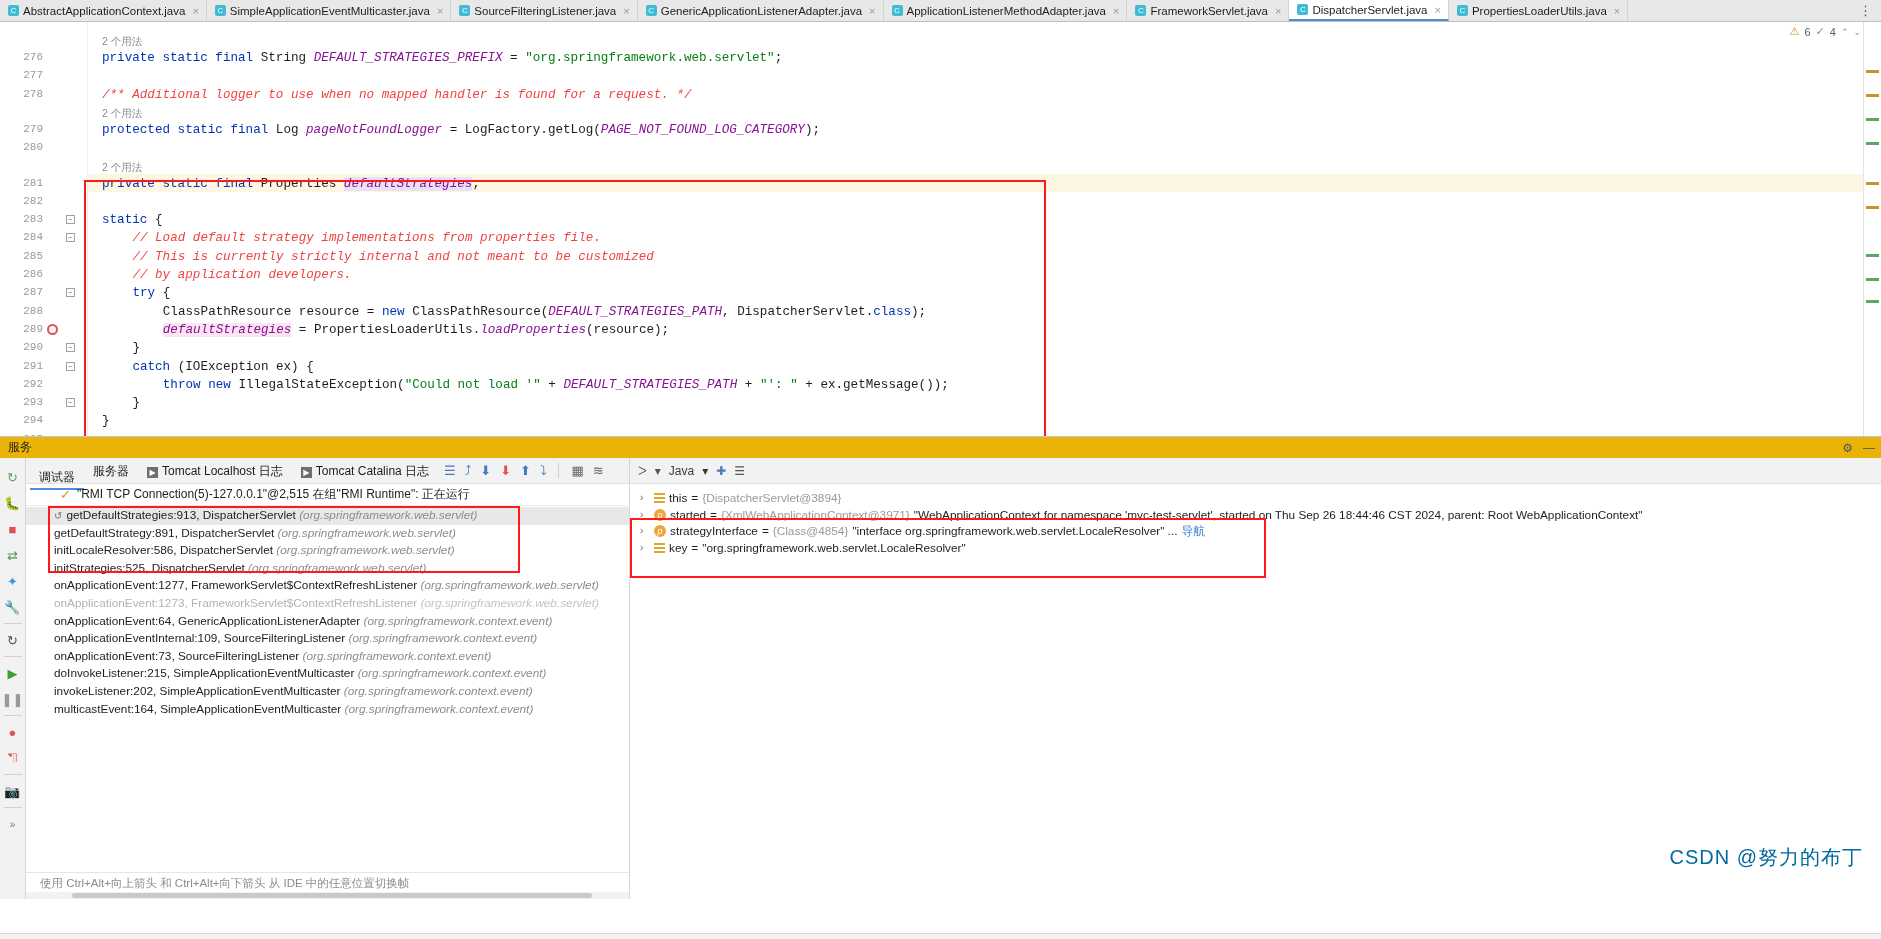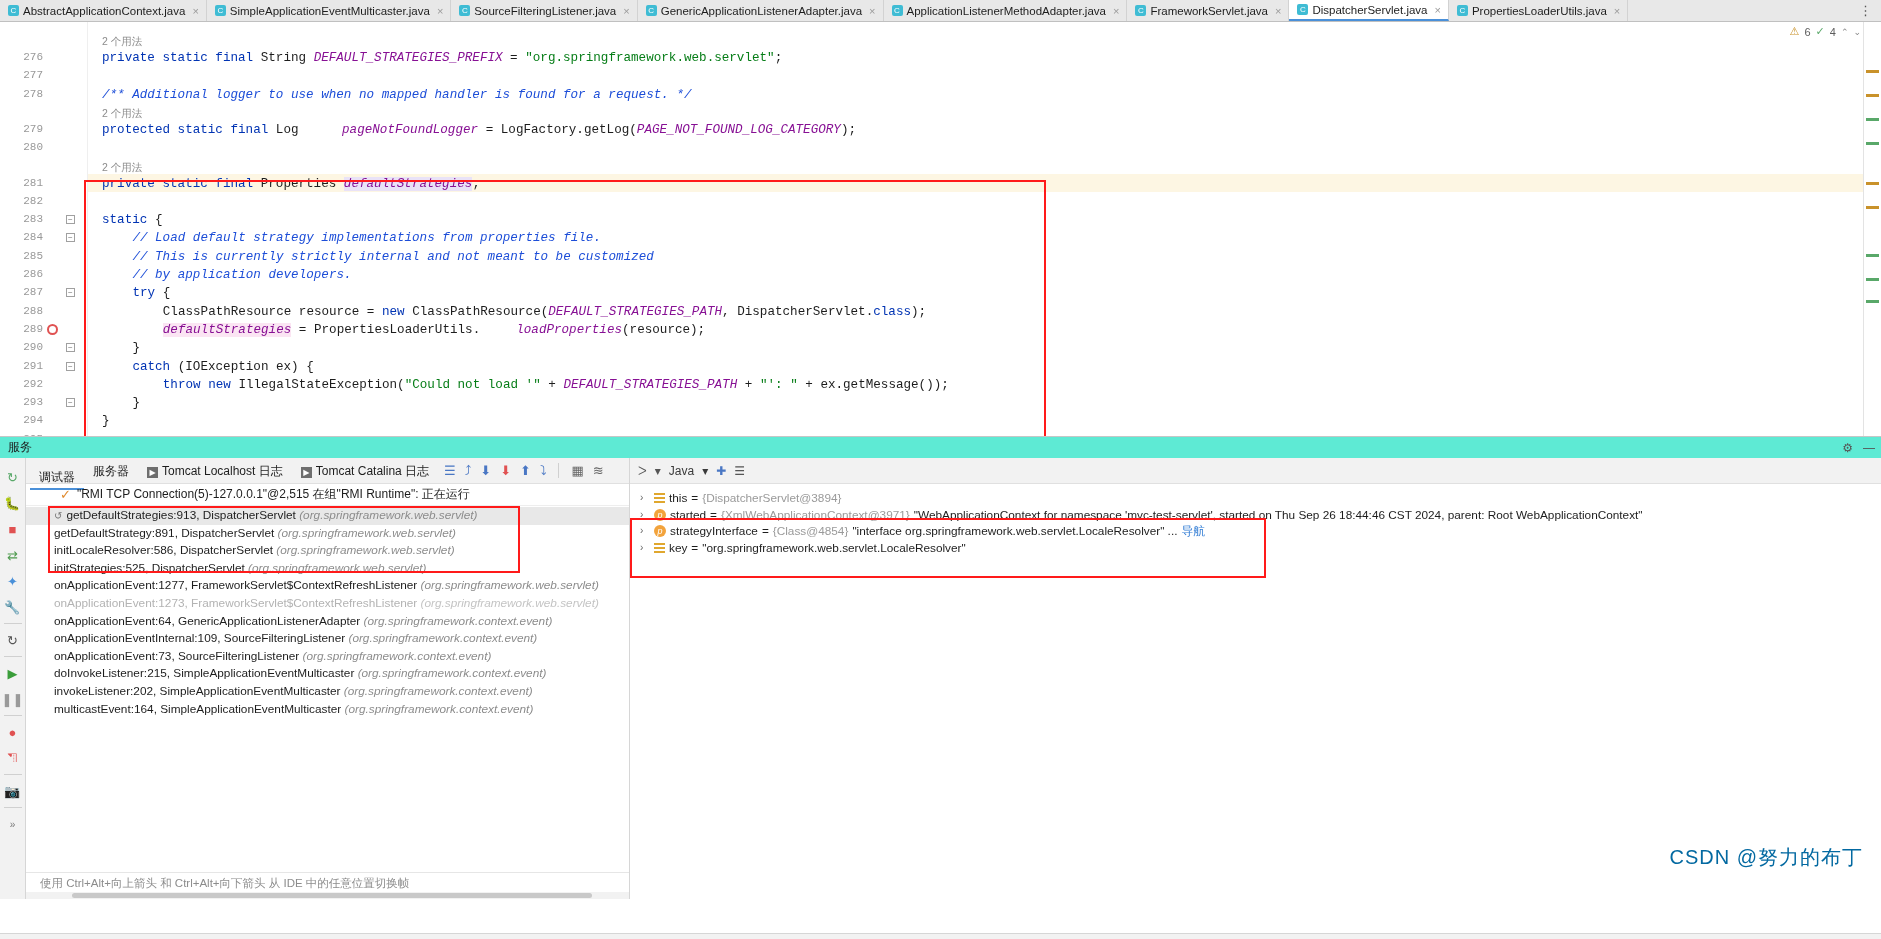--- a/index.html
+++ b/index.html
@@ -30,41 +30,41 @@
                   border:1px solid #a0a0a0; color:#777; font-size:8px; line-height:7px;
                   text-align:center; background:#fff; }
   .gutter .bp { position:absolute; left:47px; width:11px; height:11px;
                 border:2px solid #e05252; border-radius:50%; background:transparent; }
   .code { position:relative; flex:1 1 auto; font-family:"Liberation Mono", monospace;
           font-size:12.6px; line-height:18.3px; white-space:pre; overflow:hidden; }
   .code .row { position:absolute; left:14px; white-space:pre; }
   .usage { color:#8c8c8c; font-size:10.5px; font-family:"Liberation Sans",sans-serif; }
   .kw   { color:#0033b3; }
   .str  { color:#067d17; }
-  .cmt  { color:#1d4ed8; font-style:italic; }
-  .fld  { color:#871094; font-style:italic;margin-left:36px; }
+  .cmt  { color:#ef4444; font-style:italic; }
+  .fld  { color:#871094; font-style:italic; }
   .cst  { color:#871094; font-style:italic; }
   .sfld { color:#871094; font-style:italic; background:#fbe5f3; }
   .sfl2 { color:#871094; font-style:italic; background:#e9e2f7; }
   .pln  { color:#1d1d1d; }
   .hl-line { position:absolute; left:0; right:0; height:18px; background:#fdf6e3; }
   .redbox-editor { position:absolute; border:2px solid #ff1a1a; pointer-events:none; }
 
   
   .rightcol { position:absolute; top:0; right:0; width:18px; height:100%;
               background:#fff; border-left:1px solid #e3e3e3;}
   .mark { position:absolute; right:2px; width:13px; height:3px; }
   .inspect { position:absolute; top:3px; right:20px; display:flex; align-items:center;
              gap:5px; font-size:11px; color:#5c5c5c; }
   .inspect .w { color:#c9922a; }
   .inspect .g { color:#59a869; }
   .inspect .chev { color:#888; font-size:9px; }
 
   
-  .services-hdr { height:22px; border-top:1px solid #c6c6c6; background:#5eead4;
+  .services-hdr { height:22px; border-top:1px solid #c6c6c6; background:#eab308;
                   display:flex; align-items:center; padding:0 8px; font-size:12px;
                   position:relative;}
   .services-hdr .right-icons { position:absolute; right:6px; display:flex; gap:10px;
                                align-items:center; color:#555; font-size:12px;}
   .panel { display:flex; height:441px; background:#fff; }
 
   .leftbar { width:26px; flex:0 0 26px; background:#f2f2f2; border-right:1px solid #d6d6d6;
              display:flex; flex-direction:column; align-items:center; padding-top:6px; gap:0;}
   .leftbar .ic { width:22px; height:26px; display:flex; align-items:center;
                  justify-content:center; font-size:13px; }

